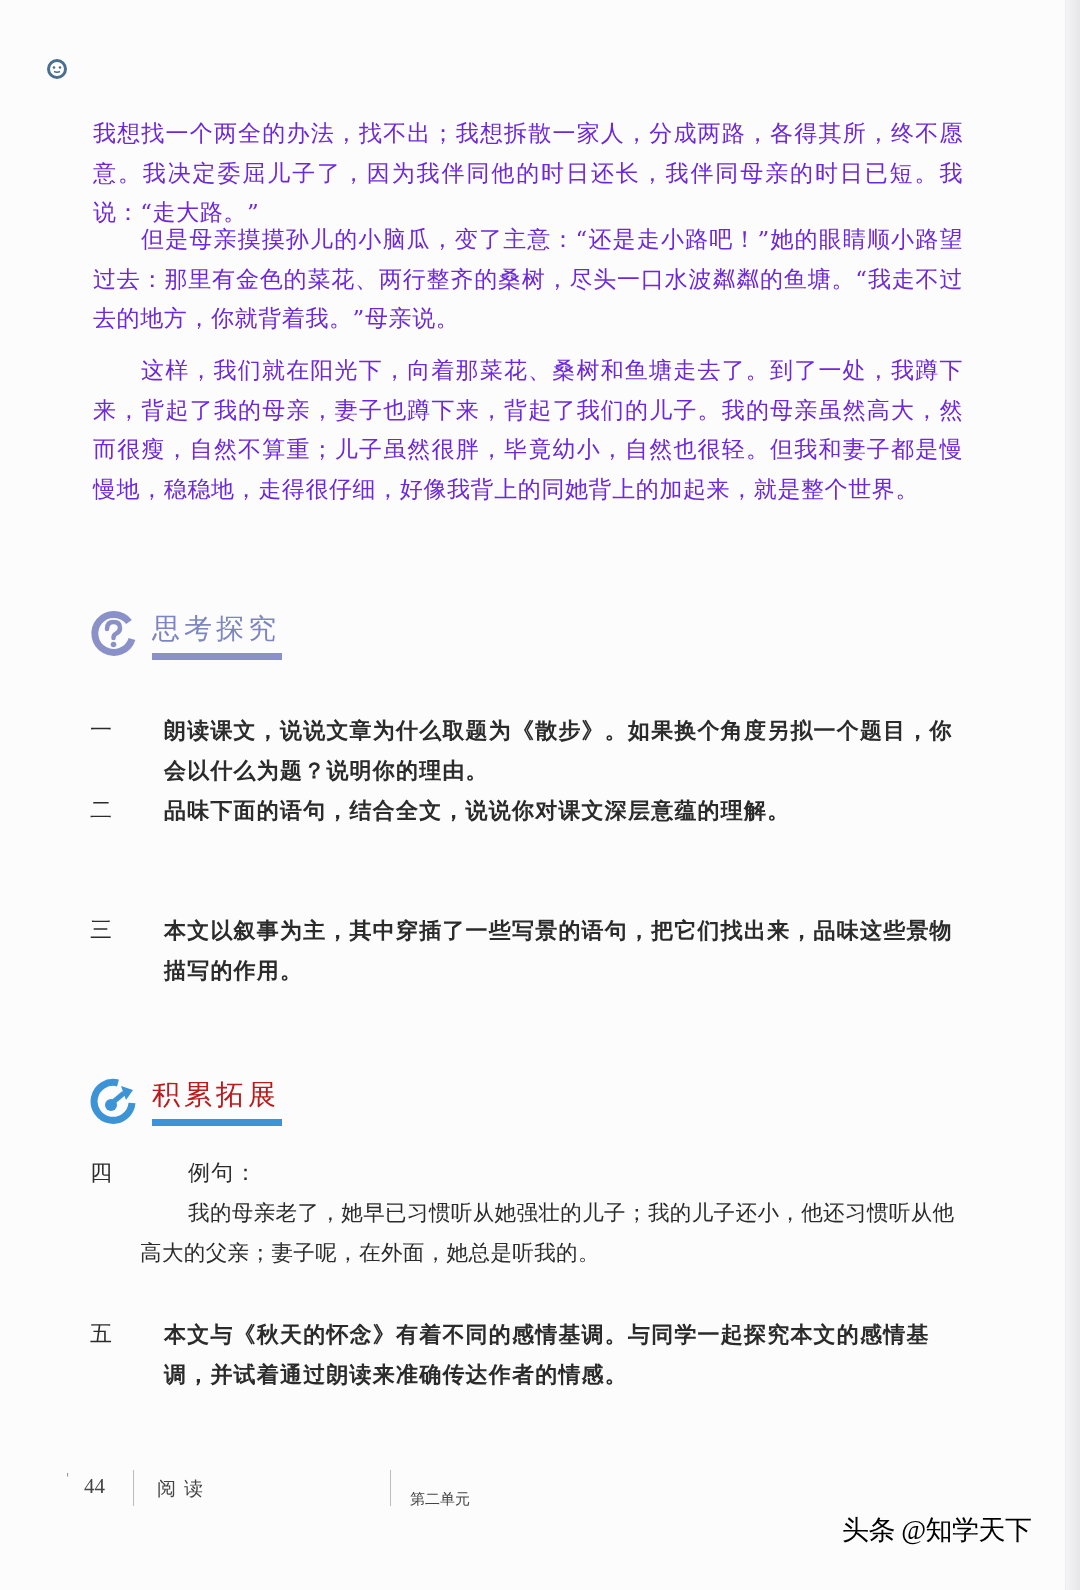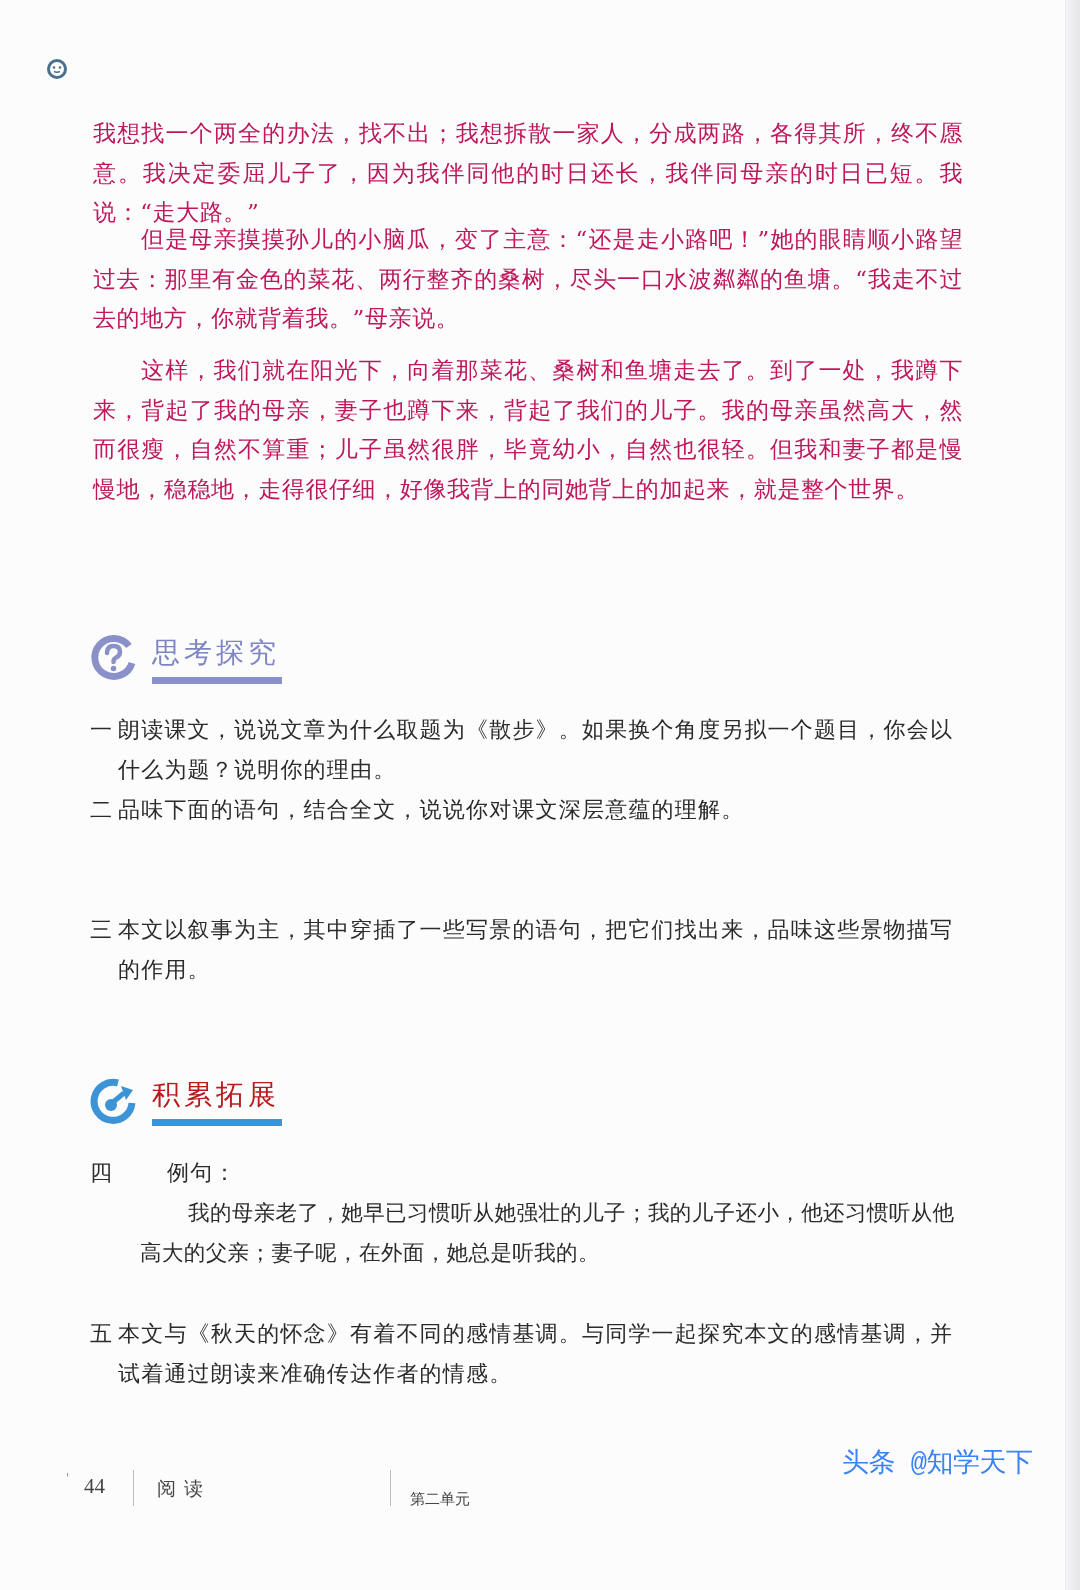--- a/index.html
+++ b/index.html
@@ -13,21 +13,21 @@
     position: absolute; top: 0; right: 0; width: 14px; height: 1590px;
     background: linear-gradient(to right, #f4f3f5, #e6e5e8);
     border-left: 1px solid #ececee;
   }
   .smiley {
     position: absolute; left: 46px; top: 58px; width: 22px; height: 22px;
   }
   .para {
     position: absolute; left: 93px; width: 870px;
     font-size: 23px; line-height: 39.5px; letter-spacing: 0.6px;
-    color: #be185d; text-align: justify;
+    color: #6d28d9; text-align: justify;
   }
   .indent { text-indent: 48px; }
   .section-head {
     position: absolute; left: 88px; height: 60px; display: flex; align-items: center;
   }
   .section-head .icon { width: 50px; height: 50px; margin-right: 14px; }
   .section-head .title-wrap { position: relative; }
   .section-head .title {
     font-size: 28px; letter-spacing: 4px; line-height: 40px;
     font-family: "DejaVu Serif", "Liberation Serif", serif;
@@ -36,58 +36,58 @@
   .s1 .title { color: #7d86c0; }
   .s1 .bar { background: #8a91c9; width: 130px; }
   .s2 .title { color: #b91c1c; }
   .s2 .bar { background: #3c94d6; width: 130px; }
 
   .q {
     position: absolute; left: 90px; width: 870px;
     font-size: 22px; line-height: 40px; letter-spacing: 1.2px; color: #2b2b2b;
   }
   .q .num { position: absolute; left: 0; top: 0; width: 40px; }
-  .q .body { margin-left: 28px; }
+  .q .body { margin-left: 74px; font-weight: bold; }
   .q .quote { margin-left: 50px; text-indent: 48px; font-size: 21.5px; letter-spacing: 0.4px; }
-  .q .sub { margin-left: 77px; }
+  .q .sub { margin-left: 98px; }
 
   .footer {
     position: absolute; top: 1470px; left: 0; width: 1080px; height: 40px;
     font-size: 19px; color: #444;
   }
   .footer .tick { position: absolute; left: 66px; top: 2px; font-size: 12px; color: #888; }
   .footer .page-num { position: absolute; left: 84px; top: 4px; font-family: "Liberation Serif", serif; font-size: 21px; }
   .footer .sep1 { position: absolute; left: 133px; top: 0; width: 1px; height: 36px; background: #bdbdbd; }
   .footer .section { position: absolute; left: 157px; top: 6px; letter-spacing: 8px; }
   .footer .sep2 { position: absolute; left: 390px; top: 0; width: 1px; height: 36px; background: #bdbdbd; }
   .footer .unit { position: absolute; left: 410px; top: 20px; font-size: 15px; letter-spacing: 0; }
   .watermark {
-    position: absolute; left: 842px; top: 1444px;
-    font-family: Liberation Mono, monospace;
-    font-size: 27px; color: #3b82f6; letter-spacing: -0.5px;
+    position: absolute; left: 842px; top: 1512px;
+    font-family: Liberation Serif, serif;
+    font-size: 27px; color: #000000; letter-spacing: -0.5px;
     text-shadow: 0 0 2px #fff, 0 0 2px #fff;
   }
 </style>
 </head>
 <body>
 
 <div class="page-edge"></div>
 
 <svg class="smiley" viewBox="0 0 22 22">
   <circle cx="11" cy="11" r="8.5" fill="#ffffff" stroke="#4a6f8f" stroke-width="3"></circle>
   <circle cx="8" cy="9.5" r="1.3" fill="#4a6f8f"></circle>
   <circle cx="14" cy="9.5" r="1.3" fill="#4a6f8f"></circle>
   <path d="M8 13.5 Q11 15 14 13.5" stroke="#4a6f8f" stroke-width="1.4" fill="none"></path>
 </svg>
 
 <div class="para" style="top:114px;">我想找一个两全的办法，找不出；我想拆散一家人，分成两路，各得其所，终不愿意。我决定委屈儿子了，因为我伴同他的时日还长，我伴同母亲的时日已短。我说：“走大路。”</div>
 <div class="para indent" style="top:220px;">但是母亲摸摸孙儿的小脑瓜，变了主意：“还是走小路吧！”她的眼睛顺小路望过去：那里有金色的菜花、两行整齐的桑树，尽头一口水波粼粼的鱼塘。“我走不过去的地方，你就背着我。”母亲说。</div>
 <div class="para indent" style="top:351px;">这样，我们就在阳光下，向着那菜花、桑树和鱼塘走去了。到了一处，我蹲下来，背起了我的母亲，妻子也蹲下来，背起了我们的儿子。我的母亲虽然高大，然而很瘦，自然不算重；儿子虽然很胖，毕竟幼小，自然也很轻。但我和妻子都是慢慢地，稳稳地，走得很仔细，好像我背上的同她背上的加起来，就是整个世界。</div>
 
-<div class="section-head s1" style="top:628px;">
+<div class="section-head s1" style="top:604px;">
   <svg class="icon" viewBox="0 0 50 50">
     <path d="M41 13 A19 19 0 1 0 44 30" stroke="#8a91c9" stroke-width="7" fill="none" stroke-linecap="butt"></path>
     <path d="M19 20 Q19 13 25.5 13 Q32 13 32 19 Q32 23 27.5 25 Q25.5 26 25.5 29" stroke="#8a91c9" stroke-width="4.5" fill="none" stroke-linecap="round"></path>
     <circle cx="25.5" cy="35.5" r="2.8" fill="#8a91c9"></circle>
   </svg>
   <div class="title-wrap">
     <div class="title">思考探究</div>
     <div class="bar"></div>
   </div>
 </div>

